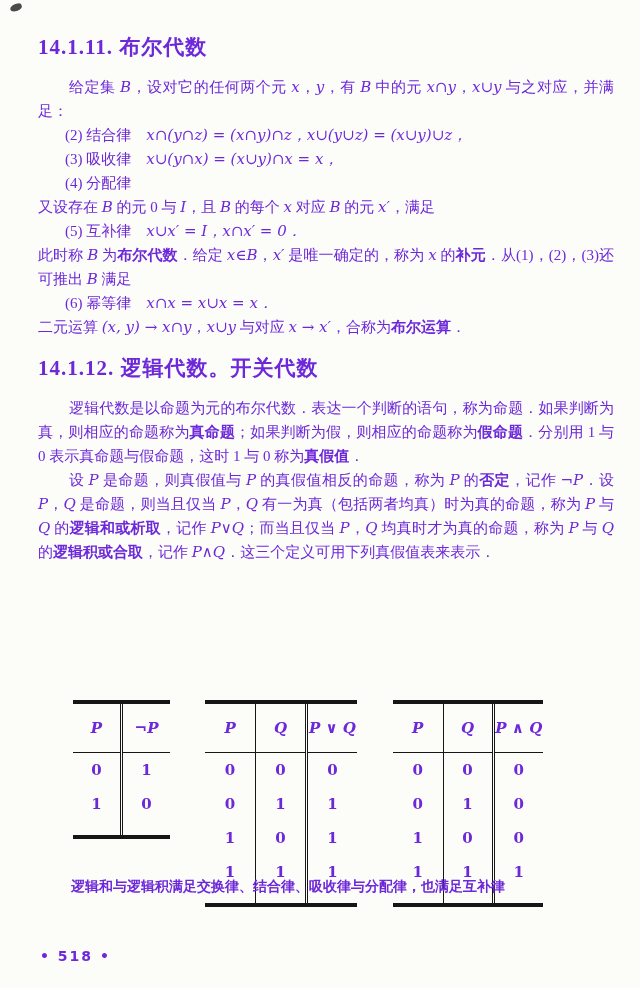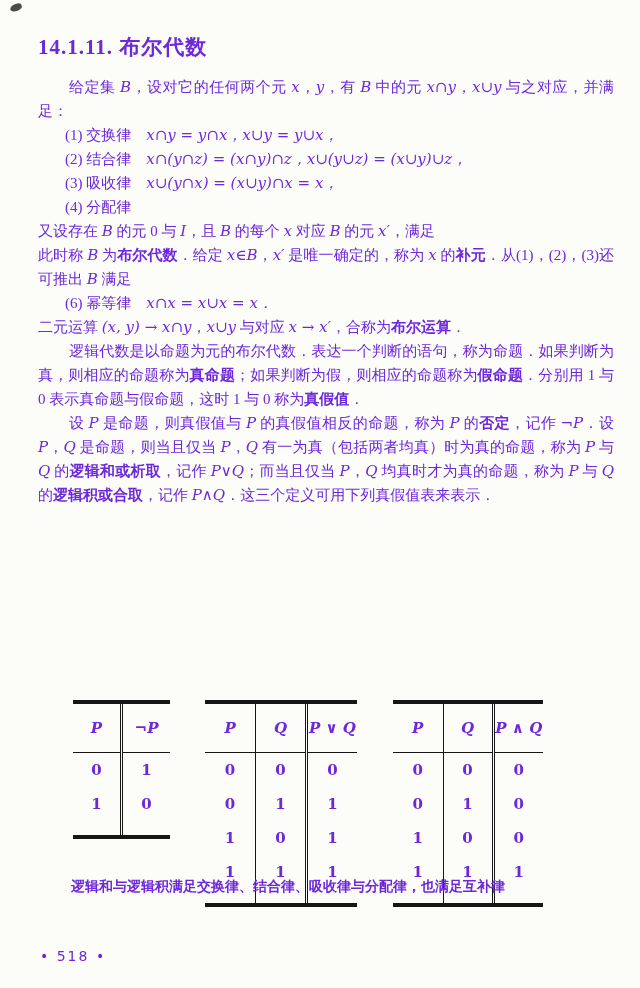--- a/index.html
+++ b/index.html
@@ -49,40 +49,41 @@
   }
   .tbl tr.last td { padding-bottom:14px; }
   .v-thin   { border-left:1px solid #161616; }
   .v-double { border-left:3px double #161616; }
   .caption {
     position:absolute; left:63px; top:868px; margin:8px;
     font-size:14px; line-height:22px;
   }
   .page-number {
     position:absolute; left:40px; top:948px;
-    font-size:14px; font-weight:normal; letter-spacing:2px;
+    font-size:14px; font-weight:bold; letter-spacing:2px;
     font-family:"DejaVu Sans","Liberation Sans",sans-serif;
   }
 </style>
 </head>
 <body>
 
 <div class="page">
   <div class="artifact"></div>
   <div id="content">
       <div class="heading">14.1.11. 布尔代数</div>
       <p class="para indent"><span>给定集 </span><span class="m">B</span><span>，设对它的任何两个元 </span><span class="m">x</span><span>，</span><span class="m">y</span><span>，有 </span><span class="m">B</span><span> 中的元 </span><span class="m">x∩y</span><span>，</span><span class="m">x∪y</span><span> 与之对应，并满足：</span></p>
-      <p class="para item"><span>(1) 交换律　</span><span class="m">x∩y = y∩x，x∪y = y∪x，</span></p>
       <p class="para item"><span>(2) 结合律　</span><span class="m">x∩(y∩z) = (x∩y)∩z，x∪(y∪z) = (x∪y)∪z，</span></p>
       <p class="para item"><span>(3) 吸收律　</span><span class="m">x∪(y∩x) = (x∪y)∩x = x，</span></p>
       <p class="para item"><span>(4) 分配律</span></p>
       <p class="para"><span>又设存在 </span><span class="m">B</span><span> 的元 0 与 </span><span class="m">I</span><span>，且 </span><span class="m">B</span><span> 的每个 </span><span class="m">x</span><span> 对应 </span><span class="m">B</span><span> 的元 </span><span class="m">x′</span><span>，满足</span></p>
+      <p class="para item"><span>(5) 互补律　</span><span class="m">x∪x′ = I，x∩x′ = 0．</span></p>
       <p class="para"><span>此时称 </span><span class="m">B</span><span> 为</span><span class="b">布尔代数</span><span>．给定 </span><span class="m">x∈B</span><span>，</span><span class="m">x′</span><span> 是唯一确定的，称为 </span><span class="m">x</span><span> 的</span><span class="b">补元</span><span>．从(1)，(2)，(3)还可推出 </span><span class="m">B</span><span> 满足</span></p>
       <p class="para item"><span>(6) 幂等律　</span><span class="m">x∩x = x∪x = x．</span></p>
       <p class="para"><span>二元运算 </span><span class="m">(x, y) → x∩y</span><span>，</span><span class="m">x∪y</span><span> 与对应 </span><span class="m">x → x′</span><span>，合称为</span><span class="b">布尔运算</span><span>．</span></p>
+      <div class="heading">14.1.12. 逻辑代数。开关代数</div>
       <p class="para indent"><span>逻辑代数是以命题为元的布尔代数．表达一个判断的语句，称为命题．如果判断为真，则相应的命题称为</span><span class="b">真命题</span><span>；如果判断为假，则相应的命题称为</span><span class="b">假命题</span><span>．分别用 1 与 0 表示真命题与假命题，这时 1 与 0 称为</span><span class="b">真假值</span><span>．</span></p>
       <p class="para indent"><span>设 </span><span class="m">P</span><span> 是命题，则真假值与 </span><span class="m">P</span><span> 的真假值相反的命题，称为 </span><span class="m">P</span><span> 的</span><span class="b">否定</span><span>，记作 </span><span class="m">¬P</span><span>．设 </span><span class="m">P</span><span>，</span><span class="m">Q</span><span> 是命题，则当且仅当 </span><span class="m">P</span><span>，</span><span class="m">Q</span><span> 有一为真（包括两者均真）时为真的命题，称为 </span><span class="m">P</span><span> 与 </span><span class="m">Q</span><span> 的</span><span class="b">逻辑和或析取</span><span>，记作 </span><span class="m">P∨Q</span><span>；而当且仅当 </span><span class="m">P</span><span>，</span><span class="m">Q</span><span> 均真时才为真的命题，称为 </span><span class="m">P</span><span> 与 </span><span class="m">Q</span><span> 的</span><span class="b">逻辑积或合取</span><span>，记作 </span><span class="m">P∧Q</span><span>．这三个定义可用下列真假值表来表示．</span></p>
     </div>
   <div id="tables" class="tables-row">
       <table class="tbl tbl-not">
         <thead>
           <tr>
             <th class="">P</th>
             <th class="v-double">¬P</th>
           </tr>

